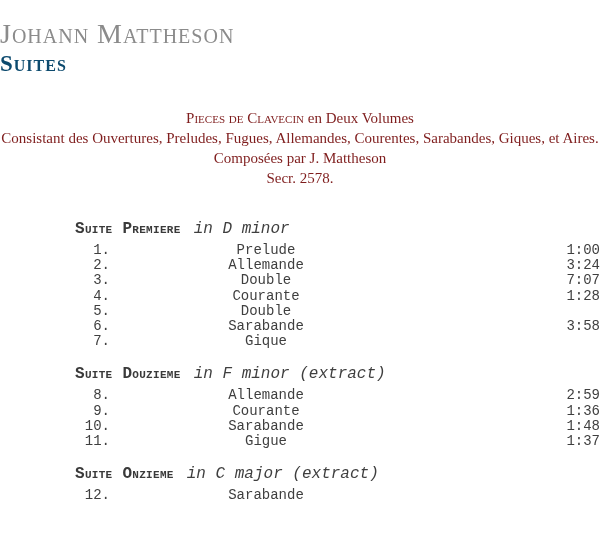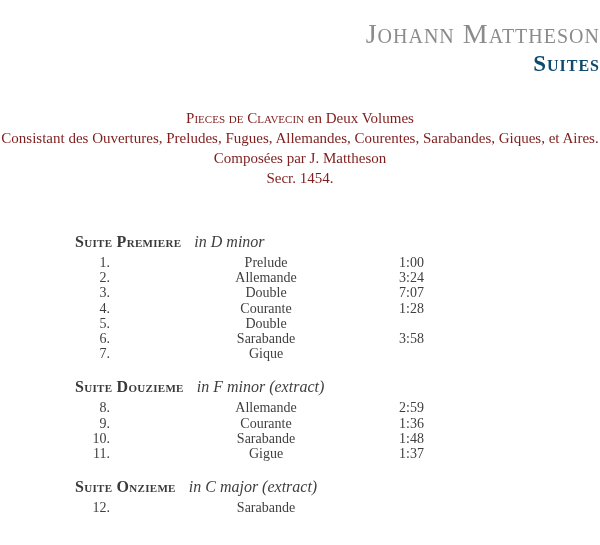--- a/index.html
+++ b/index.html
@@ -12,21 +12,21 @@
     width: 600px;
     height: 545px;
     background: #ffffff;
     font-family: "Liberation Serif", serif;
     color: #3f3f3f;
     overflow: hidden;
   }
   
   .page-header {
     padding-top: 17px;
-    text-align: right;
+    text-align: left;
   }
   .artist-title {
     font-variant: small-caps;
     font-size: 28px;
     line-height: 33px;
     letter-spacing: 1px;
     color: #8b8b8b;
     font-weight: 400;
   }
   .album-title {
@@ -42,21 +42,22 @@
     margin-top: 31px;
     text-align: center;
     font-size: 15px;
     line-height: 20px;
     color: #7f1d1d;
   }
   .desc-line { white-space: nowrap; }
   .sc { font-variant: small-caps; }
   
   .tracklist {
-    margin-top: 44px;
+    margin-top: 32px;
+    font-family: Liberation Mono, monospace;
   }
   .suite-section { margin-bottom: 16px; }
   .section-header {
     padding-left: 75px;
     font-size: 16px;
     line-height: 19px;
     color: #3a3a3a;
     margin-bottom: 4px;
   }
   .section-title {
@@ -78,38 +79,38 @@
     color: #3f3f3f;
   }
   .track-num {
     text-align: right;
   }
   .track-title {
     padding-left: 23px;
     text-align: center;
   }
   .track-time {
-    text-align: left;
+    text-align: right;
   }
 </style>
 </head>
 <body>
 
 <div class="page">
 
   <div class="page-header">
     <div class="artist-title">Johann Mattheson</div>
     <div class="album-title">Suites</div>
   </div>
 
   <div class="description">
     <div class="desc-line"><span class="sc">Pieces de Clavecin</span><span> en Deux Volumes</span></div>
     <div class="desc-line">Consistant des Ouvertures, Preludes, Fugues, Allemandes, Courentes, Sarabandes, Giques, et Aires.</div>
     <div class="desc-line">Composées par J. Mattheson</div>
-    <div class="desc-line">Secr. 1454.</div>
+    <div class="desc-line">Secr. 2578.</div>
   </div>
 
   <div class="tracklist">
 
     <div class="suite-section">
       <div class="section-header">
         <span class="section-title">Suite Premiere</span><span class="section-key">in D minor</span>
       </div>
       <div class="track-row">
         <span class="track-num">1.</span>

